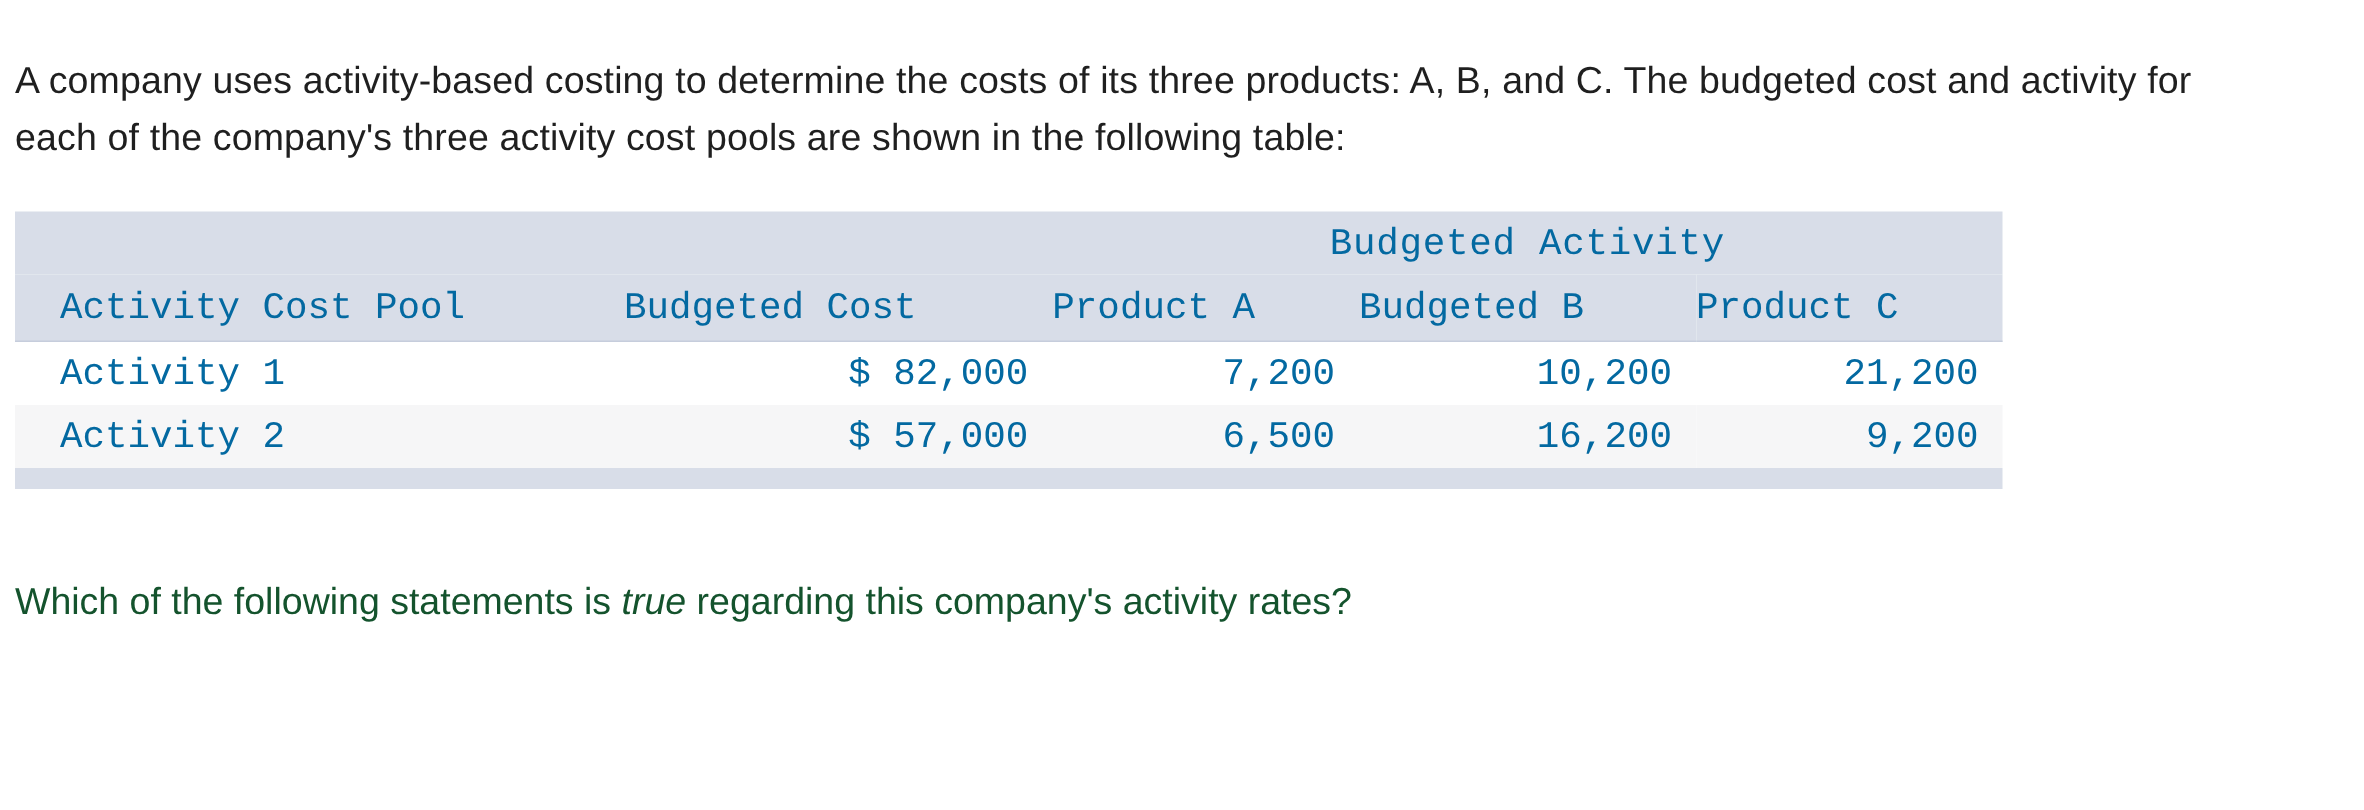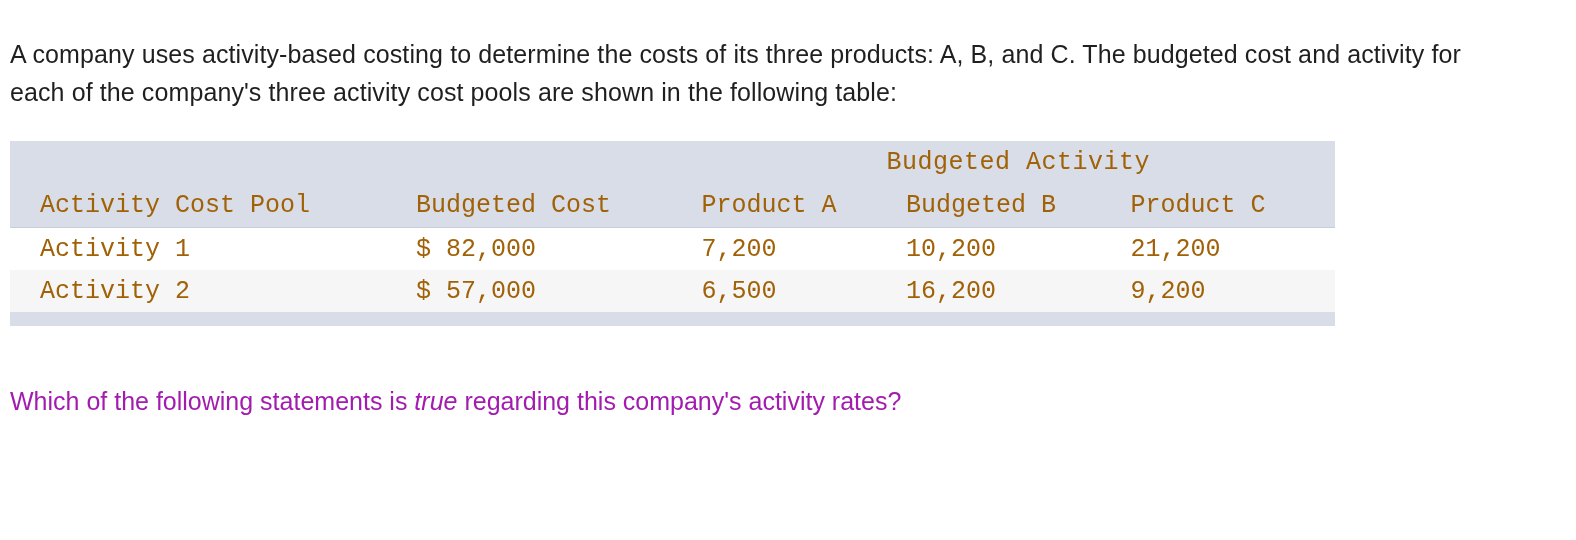--- a/index.html
+++ b/index.html
@@ -31,21 +31,21 @@
   }
   .table-wrap {
     margin-top: 30px;
     width: 1325px;
   }
   table.abc {
     border-collapse: collapse;
     width: 1325px;
     font-family: "Liberation Mono", monospace;
     font-size: 25px;
-    color: #a16207;
+    color: #0369a1;
   }
   table.abc th, table.abc td {
     padding: 0;
     font-weight: normal;
     white-space: pre;
   }
   .hdr-group-row th {
     background: #d8dde8;
     height: 42px;
     vertical-align: middle;
@@ -74,35 +74,36 @@
   }
   .data-row td {
     height: 42px;
     vertical-align: middle;
   }
   .data-row td.left {
     text-align: left;
     padding-left: 30px;
   }
   .data-row td.right {
+    text-align: right;
     padding-right: 16px;
   }
   .data-row.alt td {
     background: #f6f6f7;
   }
   .footer-row td {
     background: #d8dde8;
     height: 14px;
     padding: 0;
   }
   .question {
     margin-top: 58px;
     font-size: 25px;
     line-height: 34px;
-    color: #a21caf;
+    color: #14532d;
   }
   .question em {
     font-style: italic;
   }
 </style>
 </head>
 <body>
 
 <div class="page">
 

